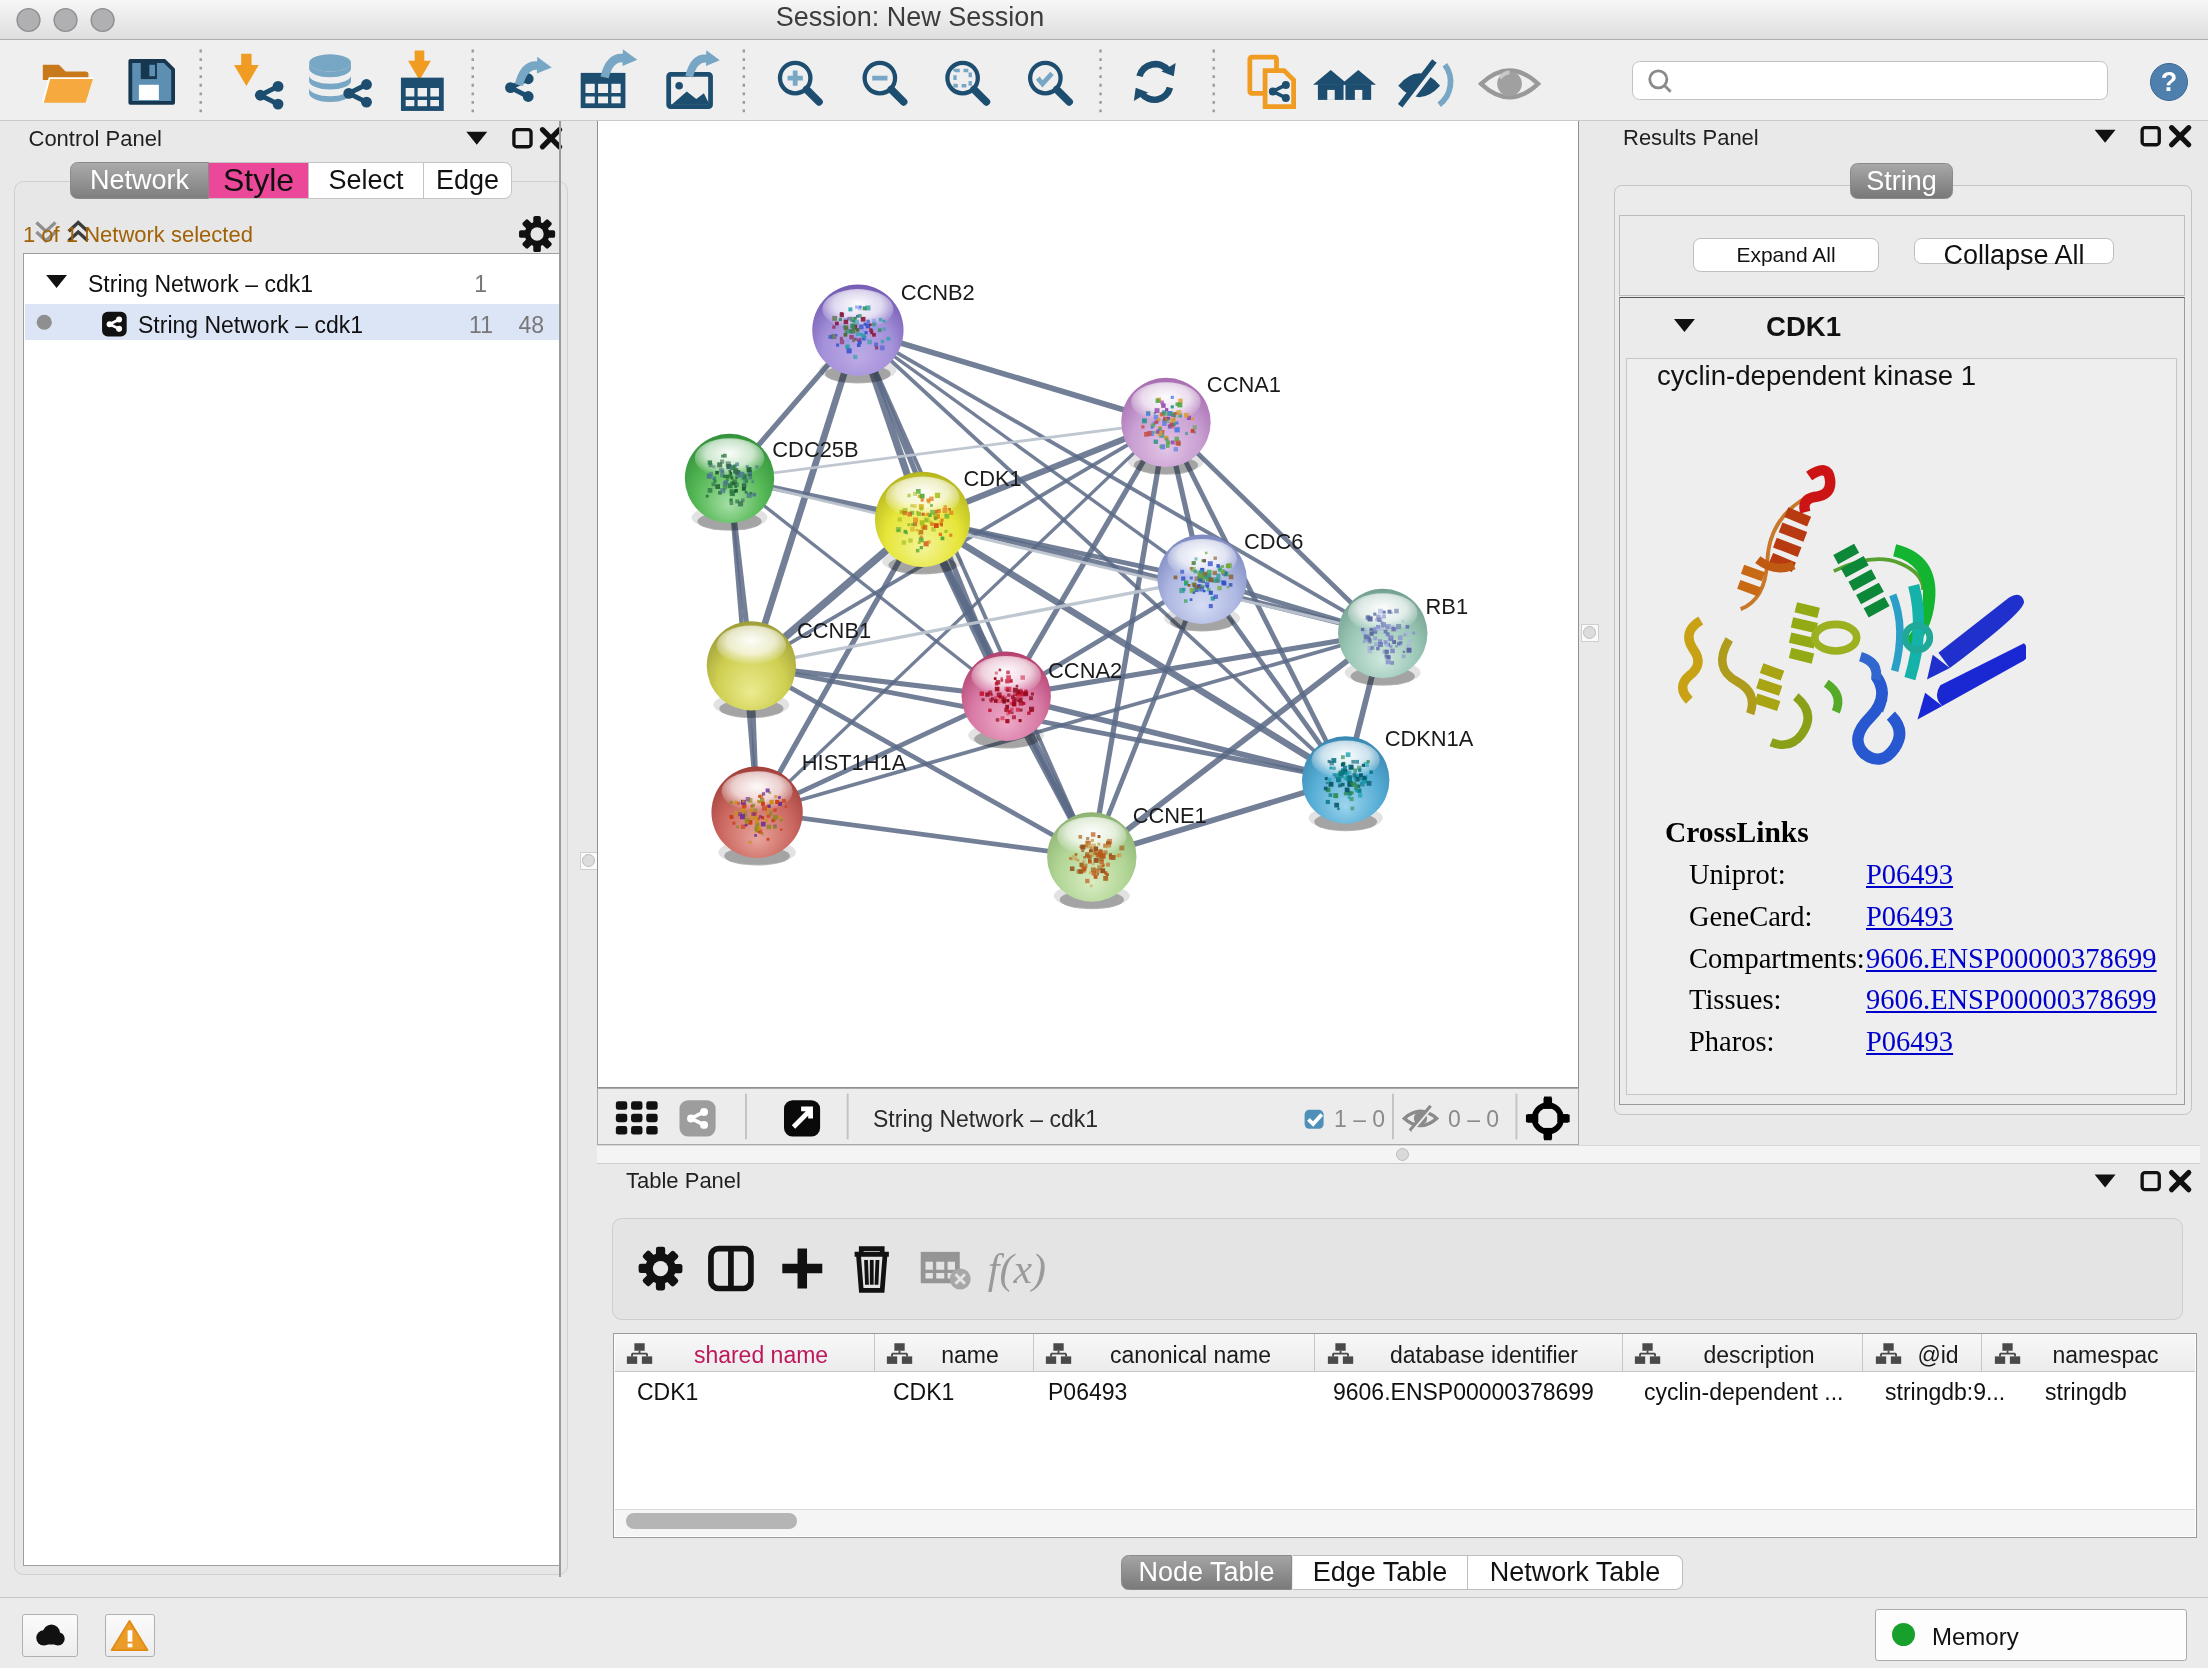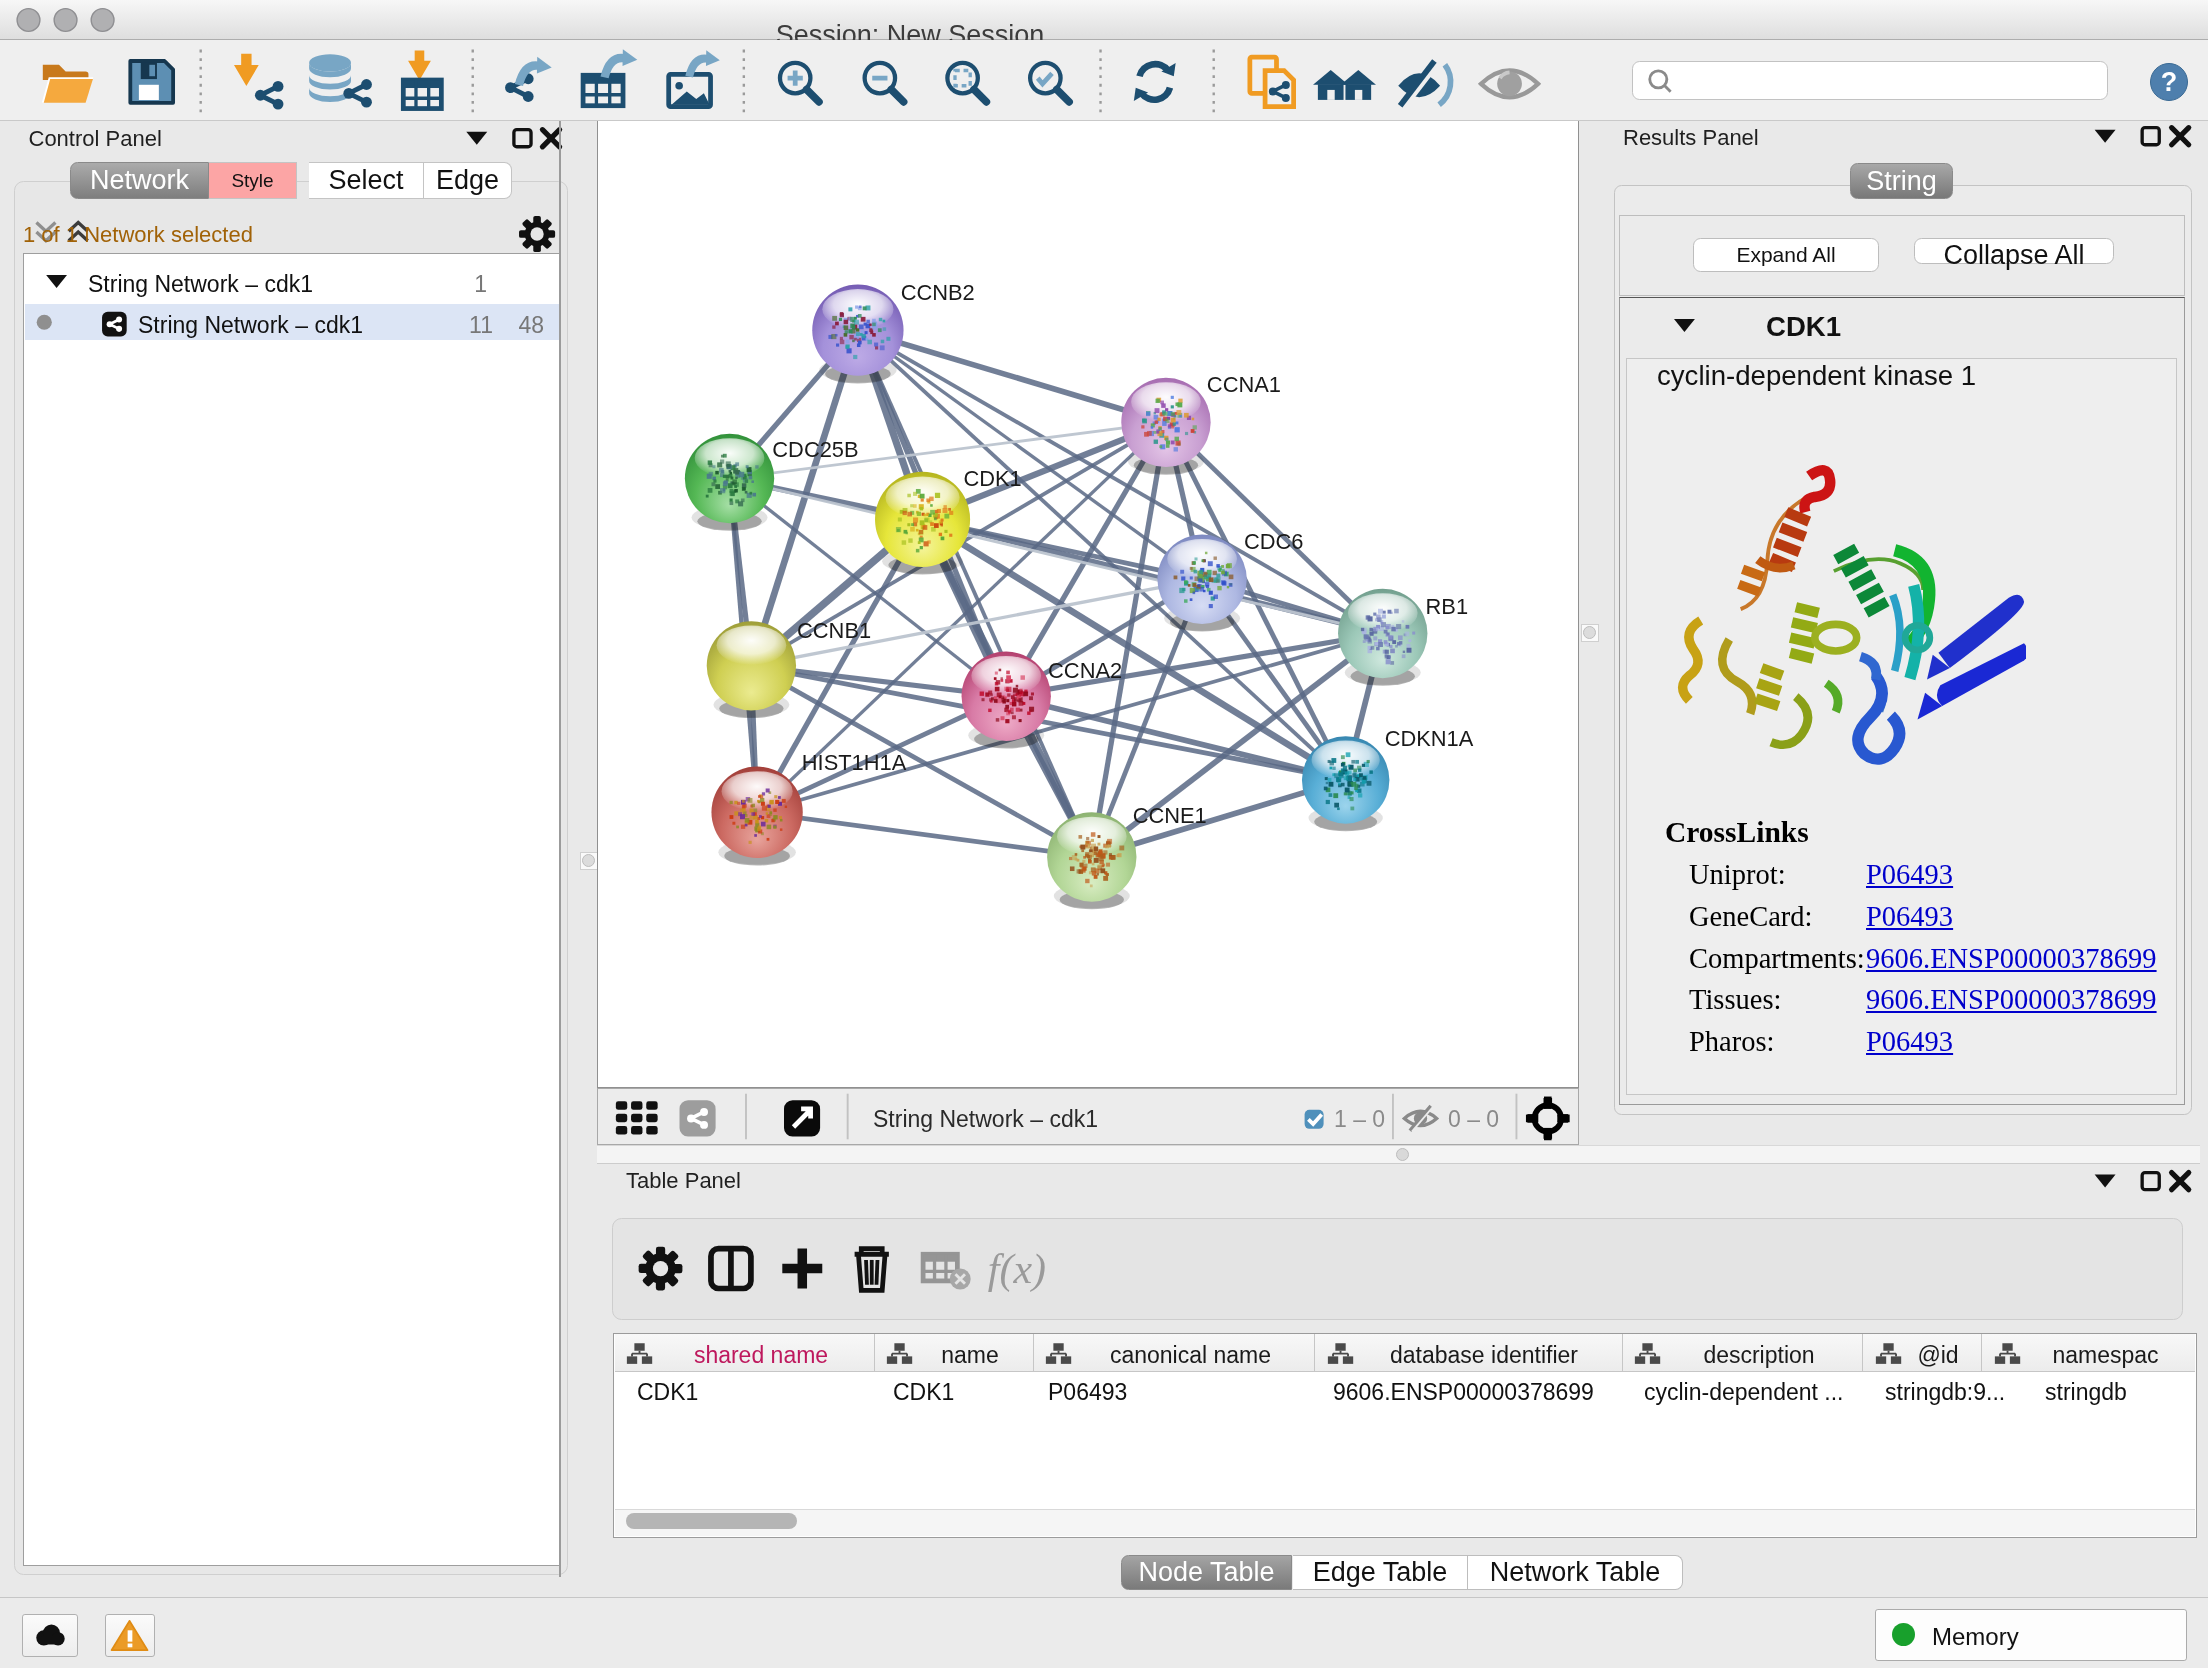--- a/index.html
+++ b/index.html
@@ -6,21 +6,21 @@
 .hdrtxt{font-size:22px;color:#1f1f1f}
 .whtbtn{background:#fff;color:#111;border:1px solid #bdbdbd}
 </style></head><body>
 
 <div class="abs" style="left:0;top:0;width:2208px;height:40px;background:linear-gradient(#f7f7f7,#dedede);border-bottom:1px solid #adadad"></div>
 <svg class="abs" style="left:0;top:0" width="190" height="40" viewBox="0 0 200 42">
  <circle cx="30" cy="21" r="12" fill="#b0b0b2" stroke="#8f8f92" stroke-width="1.5"></circle>
  <circle cx="69" cy="21" r="12" fill="#b0b0b2" stroke="#8f8f92" stroke-width="1.5"></circle>
  <circle cx="108" cy="21" r="12" fill="#b0b0b2" stroke="#8f8f92" stroke-width="1.5"></circle>
 </svg>
-<div class="abs" style="left:0;top:20px;width:1820px;text-align:center;font-size:27px;color:#3c3c3c;font-weight:500">Session: New Session</div>
+<div class="abs" style="left:0;top:2px;width:1820px;text-align:center;font-size:27px;color:#3c3c3c;font-weight:500">Session: New Session</div>
 
 <div class="abs" style="left:0;top:40px;width:2208px;height:81px;background:#efefef;border-bottom:1.9px solid #c9c9c9"></div>
 <svg class="abs" style="left:0;top:40px" width="1598" height="81" viewBox="0 0 1680 85">
     <g transform="translate(0,-42)">
       <path d="M 45,68 h 17 l 7,7 h 21 a 3,3 0 0 1 3,3 v 6 h -48 z" fill="#c8791b"></path>
       <path d="M 45,108 L 52,82 h 46 L 90,108 z" fill="#f5a93e"></path>
       <path d="M 45,108 L 52,82 h 46" fill="none" stroke="#fff" stroke-width="2"></path>
       <path d="M 137,64 h 36 l 9,9 v 35 h -45 z" fill="#5d8fb3" stroke="#16374f" stroke-width="4" stroke-linejoin="round"></path>
       <rect x="148" y="66" width="17" height="17" fill="#16374f"></rect>
       <rect x="157" y="68" width="6" height="12" fill="#5d8fb3"></rect>
@@ -121,21 +121,21 @@
 <svg class="abs" style="left:0;top:121px" width="571" height="43" viewBox="0 0 600 45">
     <path d="M 490.0,11.18 h 22 L 501,24.82 z" fill="#111"></path>
     <rect x="540" y="9" width="18" height="18" rx="3" fill="none" stroke="#111" stroke-width="3.5"></rect>
     <line x1="570" y1="9" x2="588" y2="27" stroke="#111" stroke-width="5.5" stroke-linecap="round"></line>
     <line x1="570" y1="27" x2="588" y2="9" stroke="#111" stroke-width="5.5" stroke-linecap="round"></line>
   </svg>
 
 <div class="abs" style="left:14.3px;top:181px;width:554px;height:1394px;background:#e7e7e7;border:1px solid #cfcfcf;border-radius:9.5px"></div>
 
 <div class="abs" style="left:70px;top:162px;width:139px;height:37px;background:linear-gradient(#ababab,#7e7e7e);border:1px solid #8a8a8a;border-radius:7.6px 0 0 7.6px;color:#fff;text-align:center;line-height:35px;font-size:27px">Network</div>
-<div class="abs" style="left:209px;top:162px;width:88px;height:37px;background:#fca5a5;border:1px solid #c4c4c4;border-left:none;color:#111;text-align:center;line-height:35px;font-size:19px">Style</div>
+<div class="abs" style="left:209px;top:162px;width:100px;height:37px;background:#ec4899;border:1px solid #c4c4c4;border-left:none;color:#111;text-align:center;line-height:35px;font-size:32px">Style</div>
 <div class="abs" style="left:309px;top:162px;width:115px;height:37px;background:#fff;border:1px solid #c4c4c4;border-left:none;color:#111;text-align:center;line-height:35px;font-size:27px">Select</div>
 <div class="abs" style="left:424px;top:162px;width:88px;height:37px;background:#fff;border:1px solid #c4c4c4;border-left:none;border-radius:0 7.6px 7.6px 0;color:#111;text-align:center;line-height:35px;font-size:27px">Edge</div>
 
 <svg class="abs" style="left:23px;top:215px" width="537" height="38" viewBox="0 0 565 40">
  <path d="M 14,8 l 10,9 l 10,-9 m -20,10 l 10,9 l 10,-9" stroke="#8f8f8f" stroke-width="3.5" fill="none"></path>
  <path d="M 48,17 l 10,-9 l 10,9 m -20,10 l 10,-9 l 10,9" stroke="#3c3c3c" stroke-width="3.5" fill="none"></path>
  <circle cx="541" cy="20" r="13" fill="#111"></circle>
     <rect x="537.0" y="1.0" width="8.0" height="11.4" rx="2.0" fill="#111" transform="rotate(0.0 541 20)"></rect>
     <rect x="537.0" y="1.0" width="8.0" height="11.4" rx="2.0" fill="#111" transform="rotate(45.0 541 20)"></rect>
     <rect x="537.0" y="1.0" width="8.0" height="11.4" rx="2.0" fill="#111" transform="rotate(90.0 541 20)"></rect>

